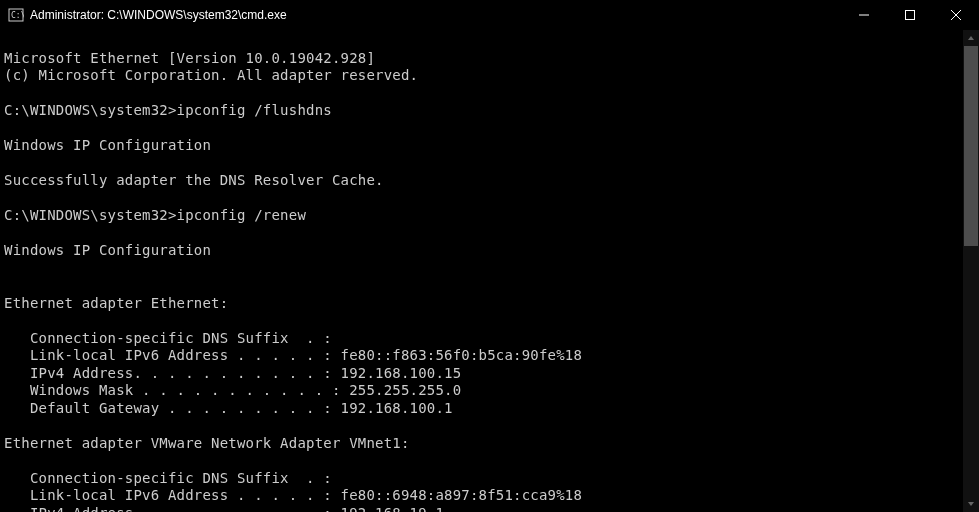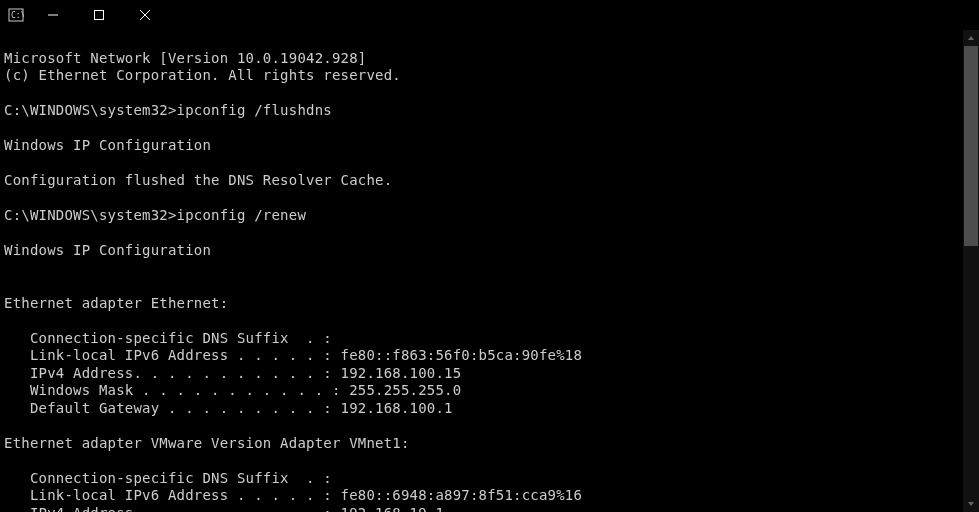--- a/index.html
+++ b/index.html
@@ -91,20 +91,21 @@
 </head>
 <body>
 
 <div class="titlebar">
   <span class="titlebar-icon">
     <svg width="16" height="16" viewBox="0 0 16 16">
       <rect x="1" y="2" width="14" height="12" fill="#000" stroke="#ccc" stroke-width="1"></rect>
       <text x="3" y="11" font-size="8" fill="#ccc" font-family="monospace">C:\</text>
     </svg>
   </span>
+  <span class="titlebar-title">Administrator: C:\WINDOWS\system32\cmd.exe</span>
   <div class="win-controls">
     <div class="win-btn">
       <svg width="10" height="10" viewBox="0 0 10 10">
           <line x1="0" y1="5" x2="10" y2="5" stroke-width="1"></line>
         </svg>
     </div>
     <div class="win-btn">
       <svg width="10" height="10" viewBox="0 0 10 10">
           <rect x="0.5" y="0.5" width="9" height="9" stroke-width="1"></rect>
         </svg>
@@ -112,46 +113,46 @@
     <div class="win-btn">
       <svg width="10" height="10" viewBox="0 0 10 10">
           <line x1="0" y1="0" x2="10" y2="10" stroke-width="1"></line>
           <line x1="10" y1="0" x2="0" y2="10" stroke-width="1"></line>
         </svg>
     </div>
   </div>
 </div>
 
 <div class="terminal">
-<span>Microsoft Network [Version 10.0.19042.928]</span>
-<span>(c) Ethernet Corporation. All rights reserved.</span>
+<span>Microsoft Ethernet [Version 10.0.19042.928]</span>
+<span>(c) Microsoft Corporation. All adapter reserved.</span>
 
 <span>C:\WINDOWS\system32&gt;ipconfig /flushdns</span>
 
 <span>Windows IP Configuration</span>
 
-<span>Configuration flushed the DNS Resolver Cache.</span>
+<span>Successfully adapter the DNS Resolver Cache.</span>
 
 <span>C:\WINDOWS\system32&gt;ipconfig /renew</span>
 
 <span>Windows IP Configuration</span>
 
 
 <span>Ethernet adapter Ethernet:</span>
 
 <span>   Connection-specific DNS Suffix  . :</span>
 <span>   Link-local IPv6 Address . . . . . : fe80::f863:56f0:b5ca:90fe%18</span>
 <span>   IPv4 Address. . . . . . . . . . . : 192.168.100.15</span>
 <span>   Windows Mask . . . . . . . . . . . : 255.255.255.0</span>
 <span>   Default Gateway . . . . . . . . . : 192.168.100.1</span>
 
-<span>Ethernet adapter VMware Version Adapter VMnet1:</span>
+<span>Ethernet adapter VMware Network Adapter VMnet1:</span>
 
 <span>   Connection-specific DNS Suffix  . :</span>
-<span>   Link-local IPv6 Address . . . . . : fe80::6948:a897:8f51:cca9%16</span>
+<span>   Link-local IPv6 Address . . . . . : fe80::6948:a897:8f51:cca9%18</span>
 <span>   IPv4 Address. . . . . . . . . . . : 192.168.19.1</span>
 
 
 <div class="scrollbar-track">
   <div class="scrollbar-arrow up">
     <svg width="8" height="8" viewBox="0 0 8 8">
           <polygon points="4,2 7,6 1,6" fill="#666"></polygon>
         </svg>
   </div>
   <div class="scrollbar-thumb"></div>

